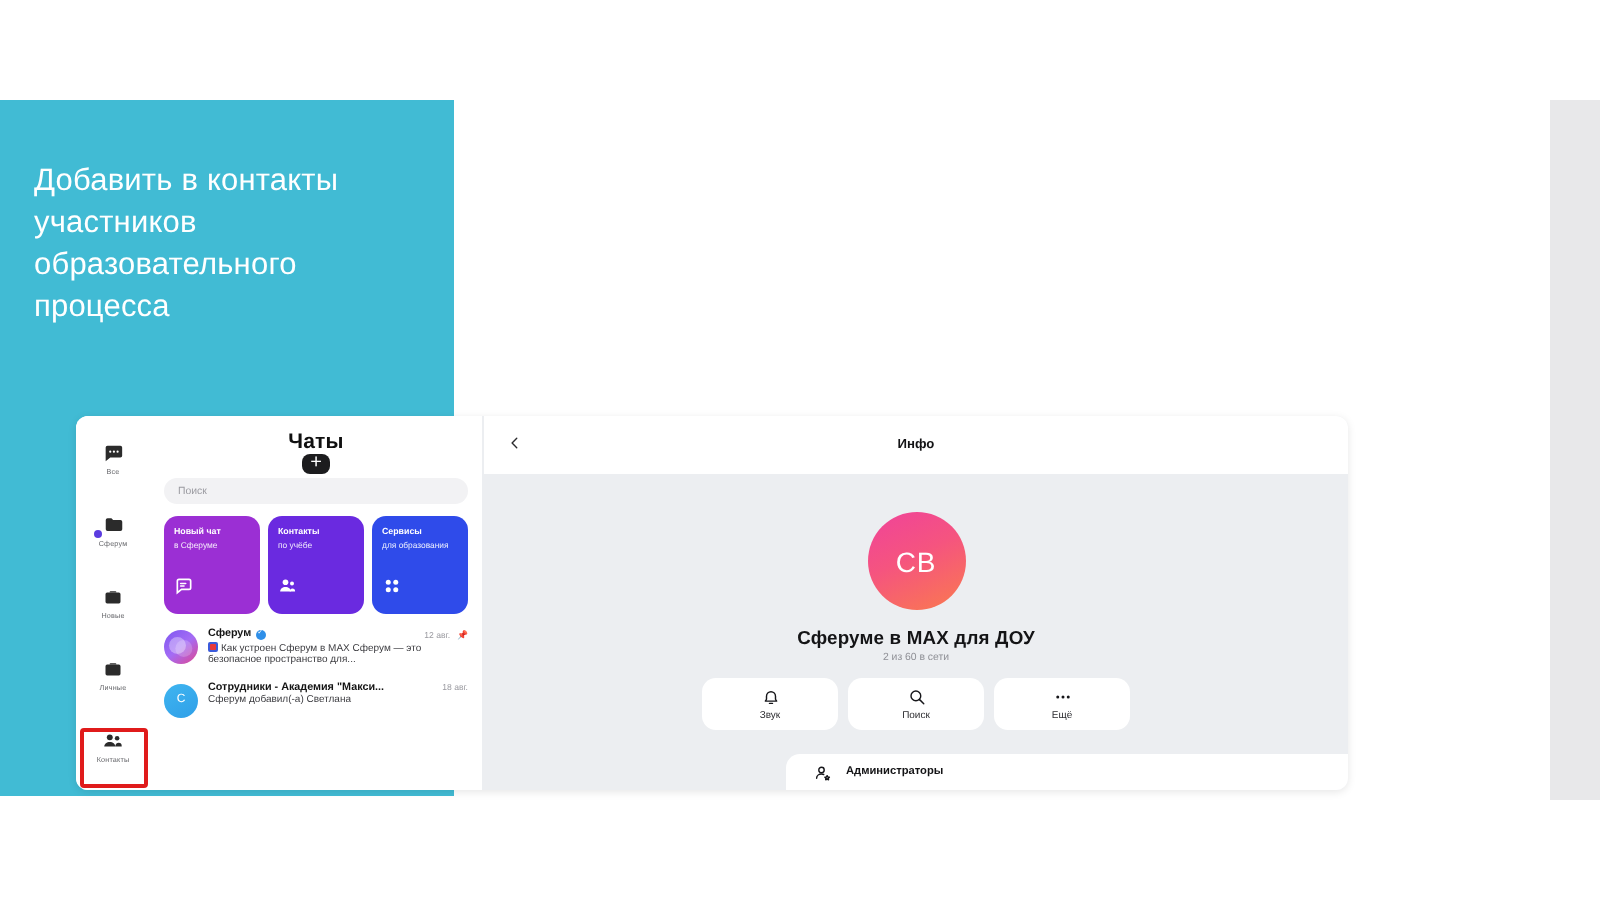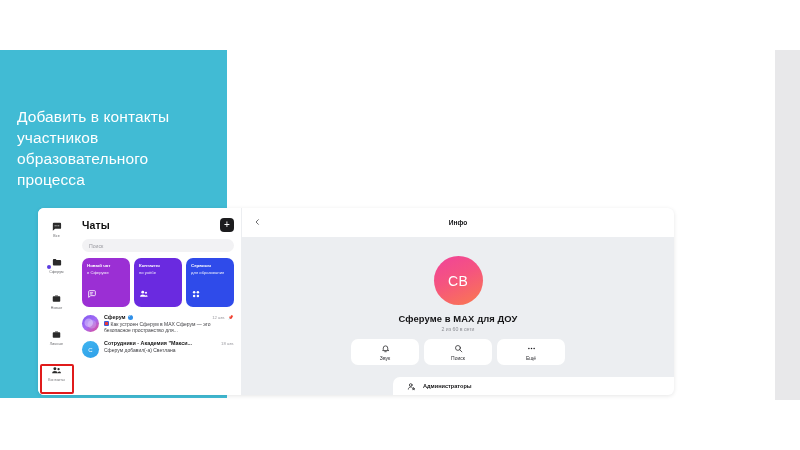--- a/index.html
+++ b/index.html
@@ -31,21 +31,21 @@
     position: absolute;
     left: 0;
     top: 50px;
     width: 227px;
     height: 348px;
     background: #41bbd4;
   }
   #hero-heading {
     position: absolute;
     left: 17px;
-    top: 56px;
+    top: 30px;
     width: 200px;
     color: #ffffff;
     font-size: 15.5px;
     line-height: 21px;
     font-weight: 400;
     letter-spacing: 0.1px;
     white-space: pre-line;
   }
 
   
@@ -123,20 +123,21 @@
     padding: 0 7px;
     box-sizing: border-box;
     position: relative;
   }
   #chats-header {
     display: flex;
     align-items: center;
     justify-content: space-between;
     padding-top: 7px;
     height: 20px;
+    flex-direction: column;
   }
   #chats-title {
     font-size: 10.5px;
     font-weight: 700;
     color: #101010;
     letter-spacing: 0.1px;
   }
   #new-chat-button {
     width: 14px;
     height: 14px;

